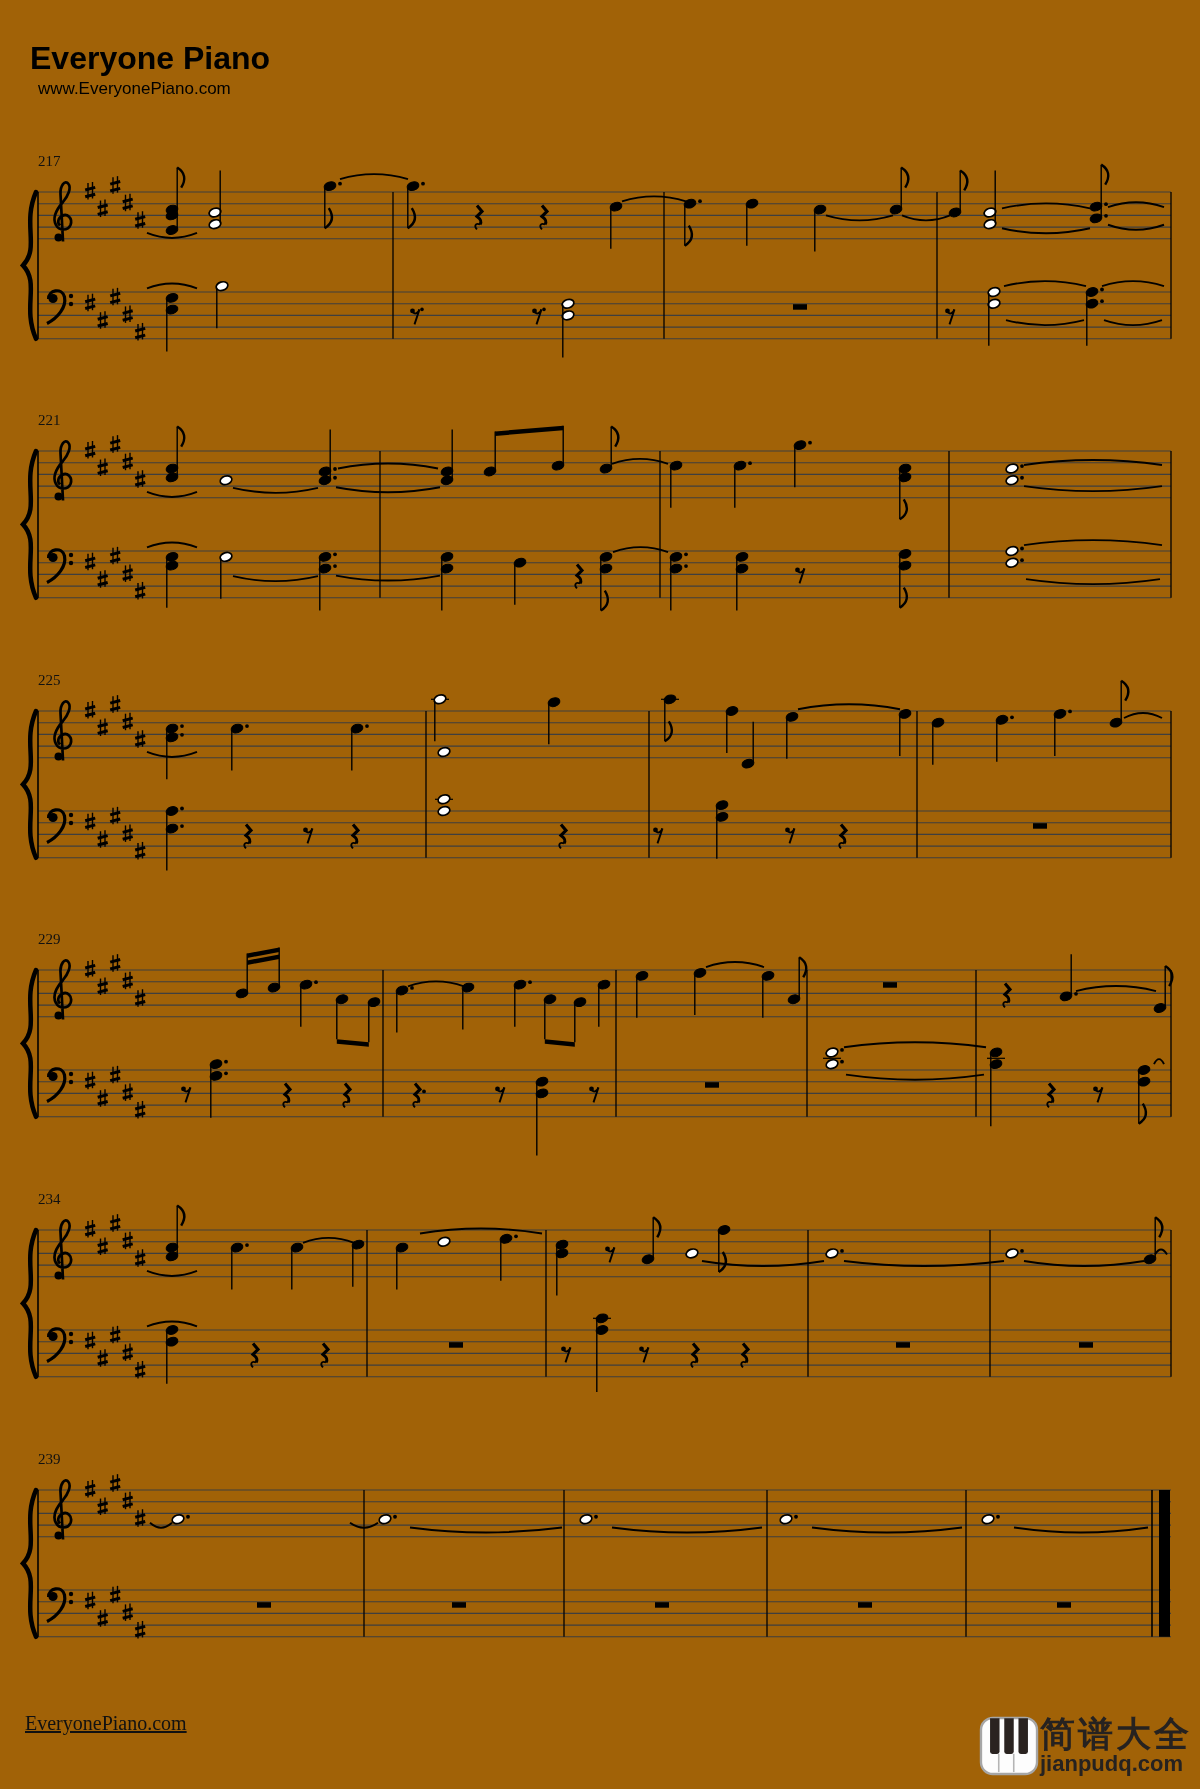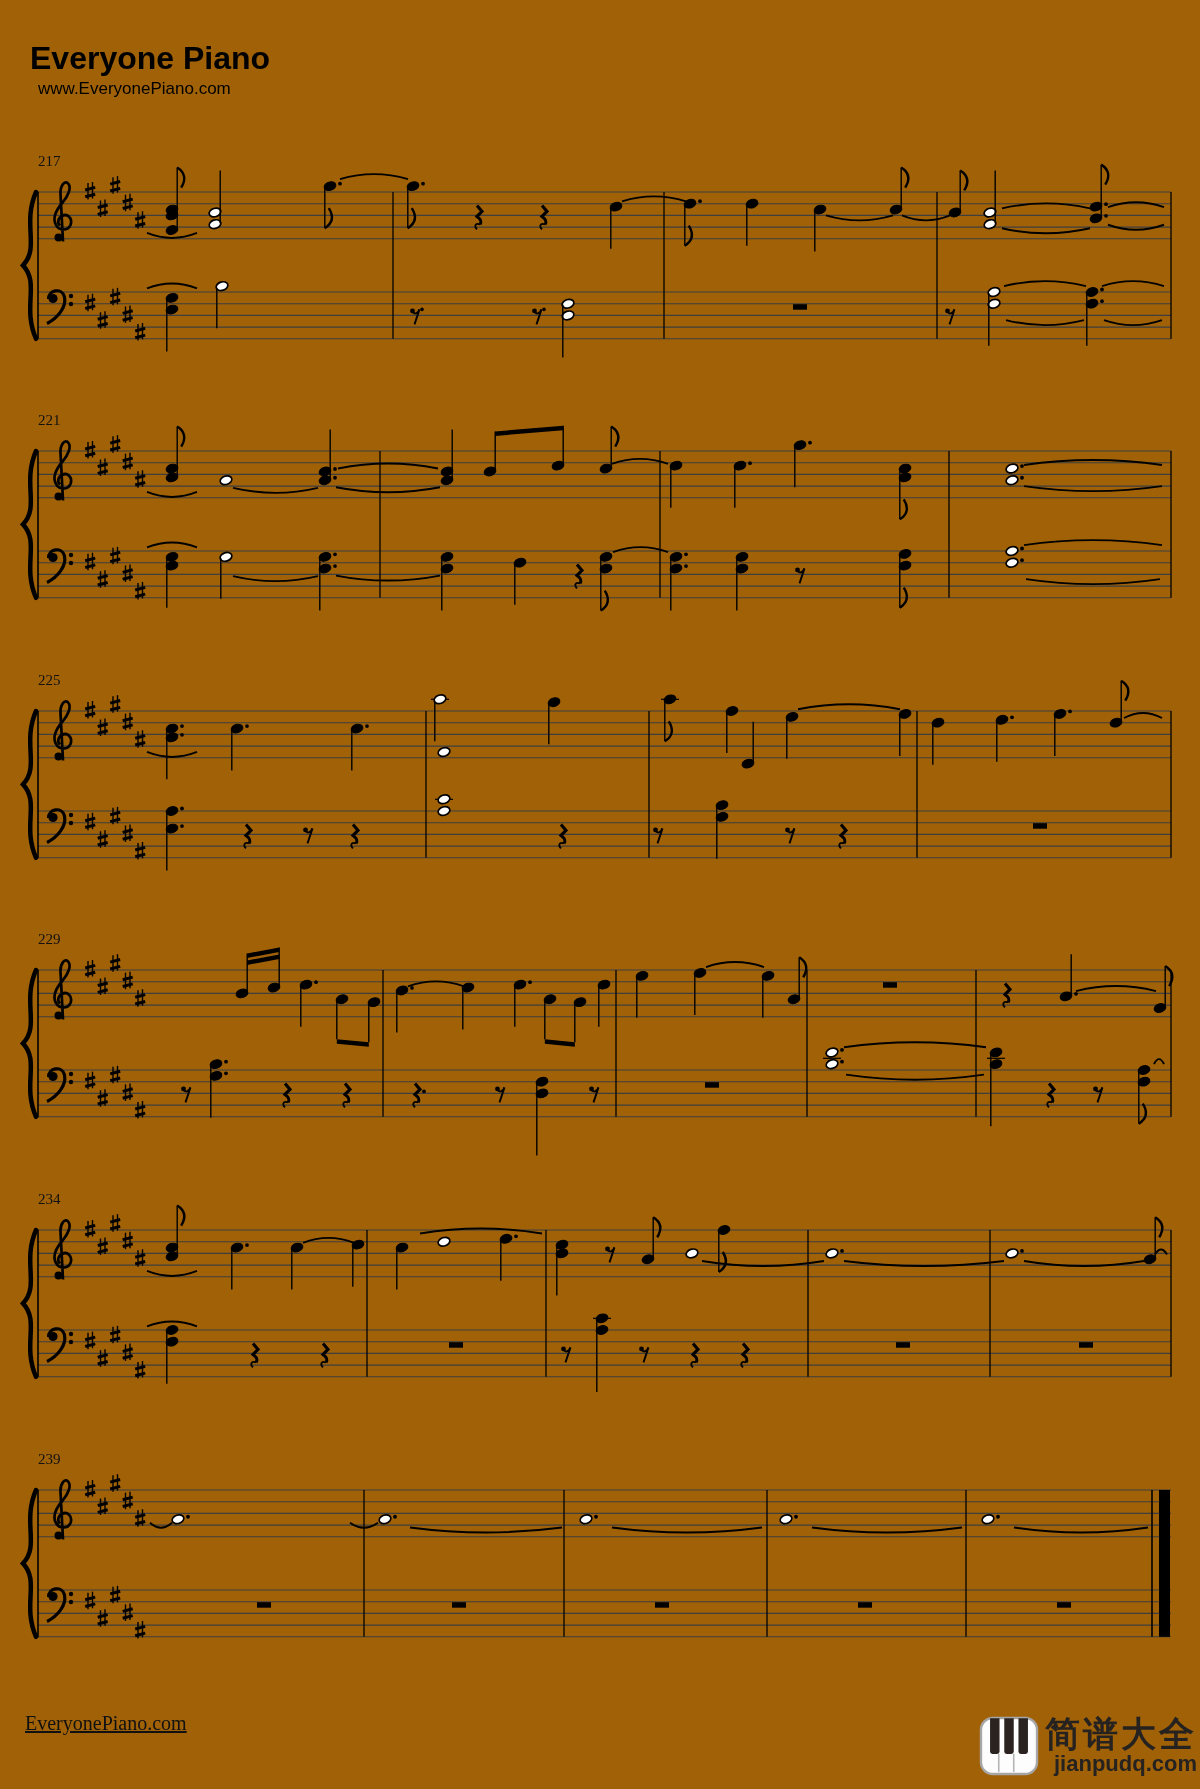--- a/index.html
+++ b/index.html
@@ -5,23 +5,23 @@
   html,body{margin:0;padding:0;background:#e8e8e8;}
   .page{position:relative;width:1200px;height:1789px;background:#a16207;margin:0 auto;
         font-family:"Liberation Sans",sans-serif;overflow:hidden;}
   .hdr{position:absolute;left:30px;top:40px;}
   .hdr h1{margin:0;font-size:32px;font-weight:bold;color:#000;letter-spacing:0px;}
   .hdr .sub{margin:2px 0 0 8px;font-size:17px;color:#000;}
   #score{position:absolute;left:0;top:0;}
   .ftr-site{position:absolute;left:25px;top:1712px;font-family:"Liberation Serif",serif;
             font-size:20px;color:#111;text-decoration:underline;}
   .logo{position:absolute;left:978px;top:1716px;display:flex;align-items:flex-start;}
-  .logo-txt{margin-left:5px;}
+  .logo-txt{}
   .logo-cn{font-size:35px;font-weight:bold;color:#262220;letter-spacing:3px;line-height:36px;}
-  .logo-dom{font-size:22px;color:#262220;line-height:24px;font-weight:bold;text-align:right;}
+  .logo-dom{font-size:22px;color:#262220;line-height:24px;font-weight:bold;}
 </style>
 </head>
 <body>
 
 <div class="page">
 
   <div class="hdr">
     <h1>Everyone Piano</h1>
     <div class="sub">www.EveryonePiano.com</div>
   </div>

